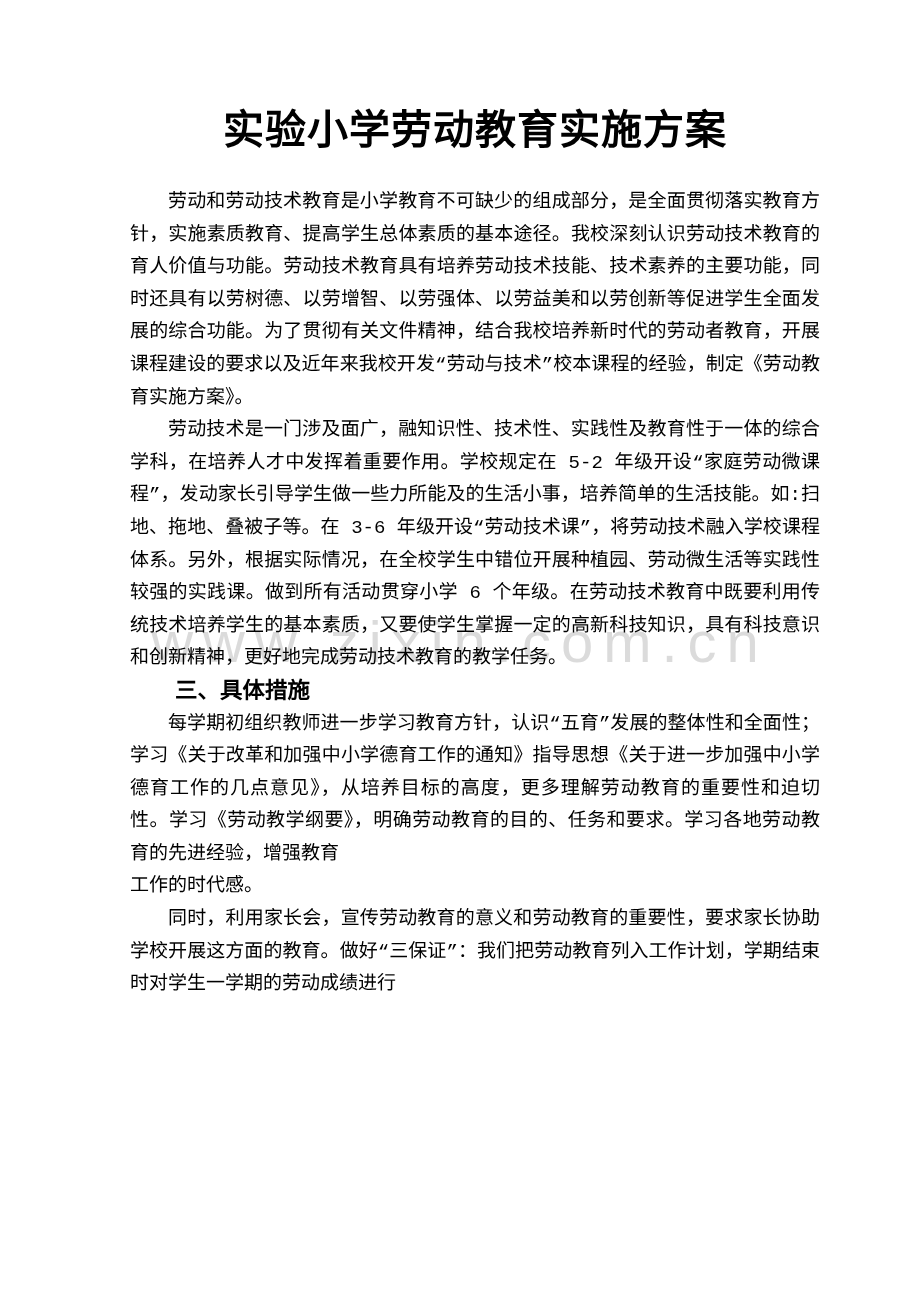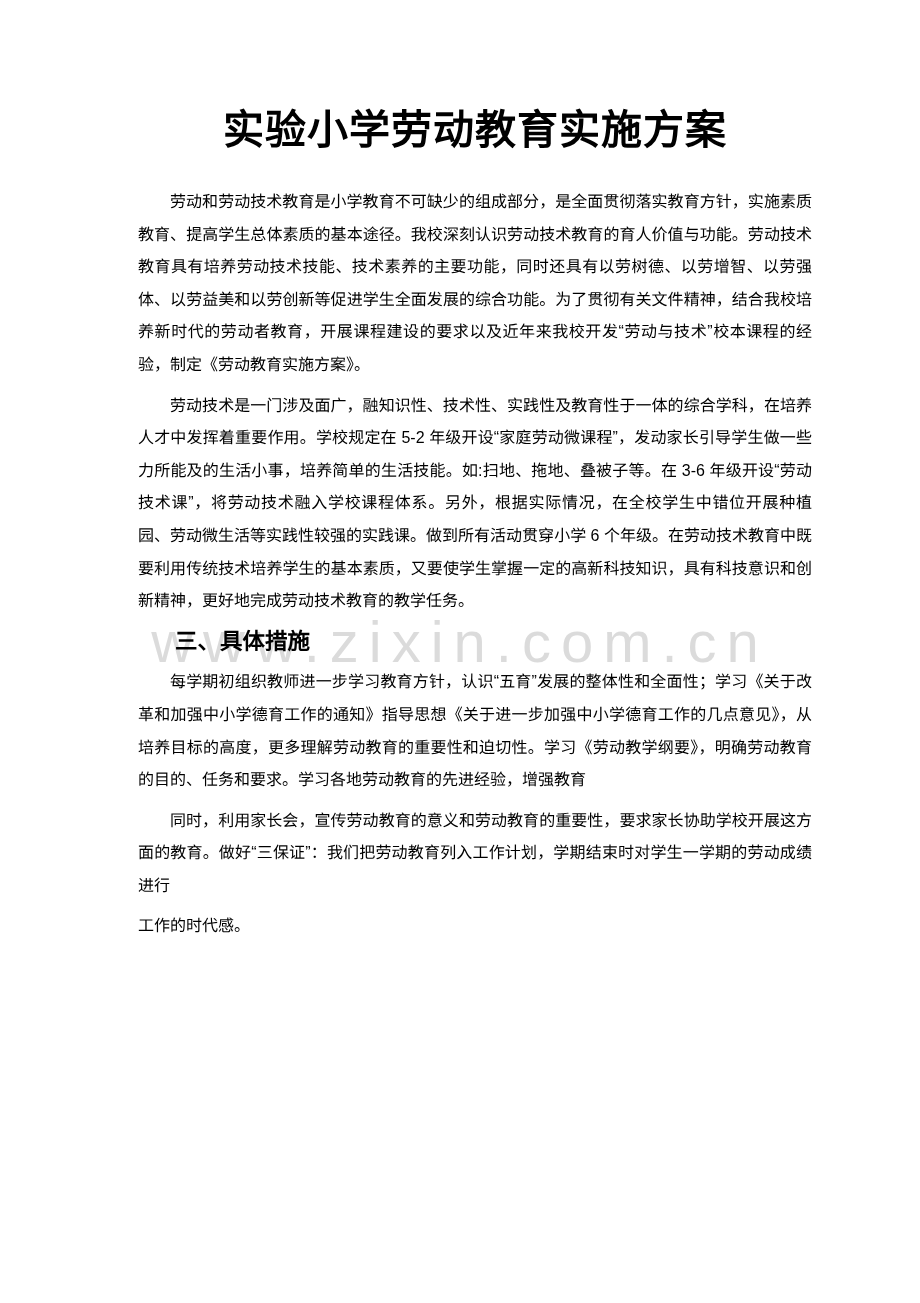--- a/index.html
+++ b/index.html
@@ -32,24 +32,24 @@
   }
   .heading {
     font-family: "Liberation Sans", "DejaVu Sans", sans-serif;
     font-size: 22.5px;
     font-weight: bold;
     margin: 0;
     line-height: 32.6px;
     text-indent: 2em;
   }
   .para {
-    font-family: Liberation Sans, sans-serif;
-    font-size: 16px;
+    font-family: Liberation Mono, monospace;
+    font-size: 19px;
     line-height: 32.6px;
-    margin: 8px;
+    margin: 0;
     text-align: justify;
     text-indent: 2em;
     word-break: break-all;
   }
   .para.no-indent {
     text-indent: 0;
   }
   .watermark {
     position: absolute;
     top: 608px;
@@ -80,18 +80,18 @@
       <p class="para">劳动和劳动技术教育是小学教育不可缺少的组成部分，是全面贯彻落实教育方针，实施素质教育、提高学生总体素质的基本途径。我校深刻认识劳动技术教育的育人价值与功能。劳动技术教育具有培养劳动技术技能、技术素养的主要功能，同时还具有以劳树德、以劳增智、以劳强体、以劳益美和以劳创新等促进学生全面发展的综合功能。为了贯彻有关文件精神，结合我校培养新时代的劳动者教育，开展课程建设的要求以及近年来我校开发“劳动与技术”校本课程的经验，制定《劳动教育实施方案》。</p>
     </section>
 
     <section>
       <p class="para">劳动技术是一门涉及面广，融知识性、技术性、实践性及教育性于一体的综合学科，在培养人才中发挥着重要作用。学校规定在 5-2 年级开设“家庭劳动微课程”，发动家长引导学生做一些力所能及的生活小事，培养简单的生活技能。如:扫地、拖地、叠被子等。在 3-6 年级开设“劳动技术课”，将劳动技术融入学校课程体系。另外，根据实际情况，在全校学生中错位开展种植园、劳动微生活等实践性较强的实践课。做到所有活动贯穿小学 6 个年级。在劳动技术教育中既要利用传统技术培养学生的基本素质，又要使学生掌握一定的高新科技知识，具有科技意识和创新精神，更好地完成劳动技术教育的教学任务。</p>
     </section>
 
     <section>
       <h2 class="heading">三、具体措施</h2>
       <p class="para">每学期初组织教师进一步学习教育方针，认识“五育”发展的整体性和全面性；学习《关于改革和加强中小学德育工作的通知》指导思想《关于进一步加强中小学德育工作的几点意见》，从培养目标的高度，更多理解劳动教育的重要性和迫切性。学习《劳动教学纲要》，明确劳动教育的目的、任务和要求。学习各地劳动教育的先进经验，增强教育</p>
+      <p class="para no-indent">工作的时代感。</p>
       <p class="para">同时，利用家长会，宣传劳动教育的意义和劳动教育的重要性，要求家长协助学校开展这方面的教育。做好“三保证”：我们把劳动教育列入工作计划，学期结束时对学生一学期的劳动成绩进行</p>
-      <p class="para no-indent">工作的时代感。</p>
     </section>
 
   </div>
 </div>
 
 </body></html>

